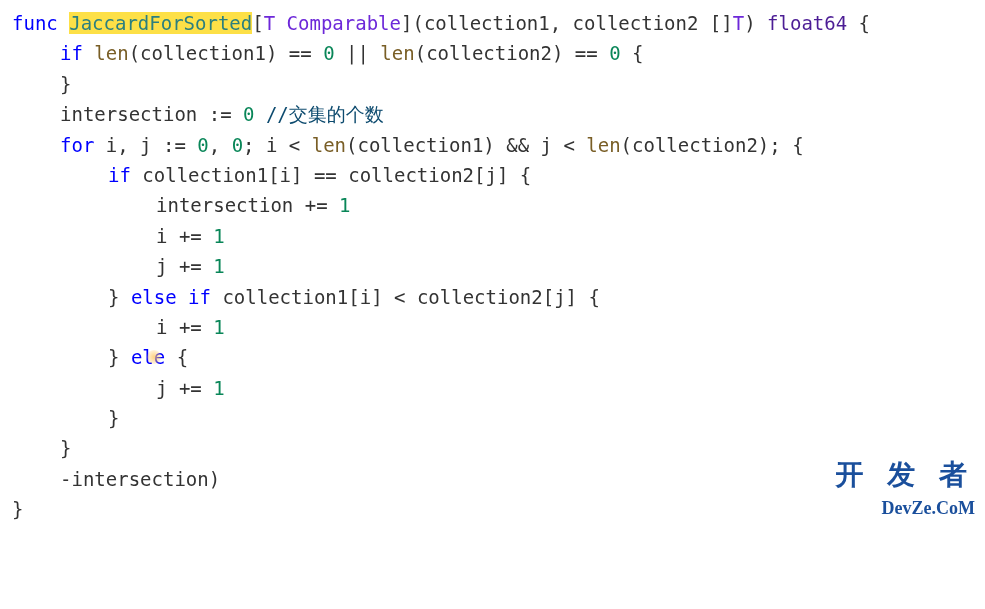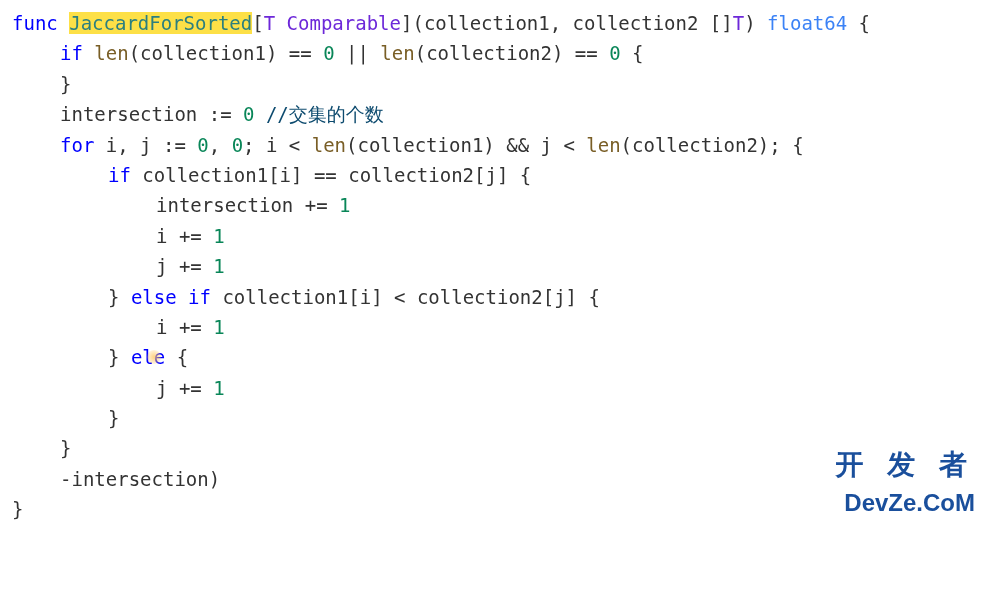--- a/index.html
+++ b/index.html
@@ -20,21 +20,21 @@
     .code-container {
       position: relative;
     }
     .line {
       white-space: pre;
       position: relative;
     }
     .kw { color: #0000ff; }
     .func-name { color: #2b7f7f; }
     .type-name { color: #6d28d9; }
-    .type-builtin { color: #3b82f6; }
+    .type-builtin { color: #4c1d95; }
     .number { color: #098658; }
     .comment { color: #0c4a6e; }
     .funccall { color: #795e26; }
     .highlight { background-color: #fde047; }
     .cursor-indicator {
       display: inline-block;
       width: 14px;
       height: 14px;
       background: radial-gradient(circle, rgba(255,200,100,0.8) 0%, rgba(255,200,100,0.3) 60%, transparent 100%);
       border-radius: 50%;
@@ -51,24 +51,24 @@
       pointer-events: none;
     }
     .wm-top {
       font-size: 28px;
       font-weight: bold;
       color: #1a4f9c;
       letter-spacing: 8px;
       font-family: sans-serif;
     }
     .wm-bottom {
-      font-size: 24px;
+      font-size: 18px;
       font-weight: bold;
       color: #1a4f9c;
-      font-family: Liberation Sans, sans-serif;
+      font-family: Liberation Serif, serif;
       margin-top: -4px;
     }
     .indent1 { padding-left: 48px; }
     .indent2 { padding-left: 96px; }
     .indent3 { padding-left: 144px; }
     .indent0 { padding-left: 0; }
   </style>
 </head>
 <body>
 

